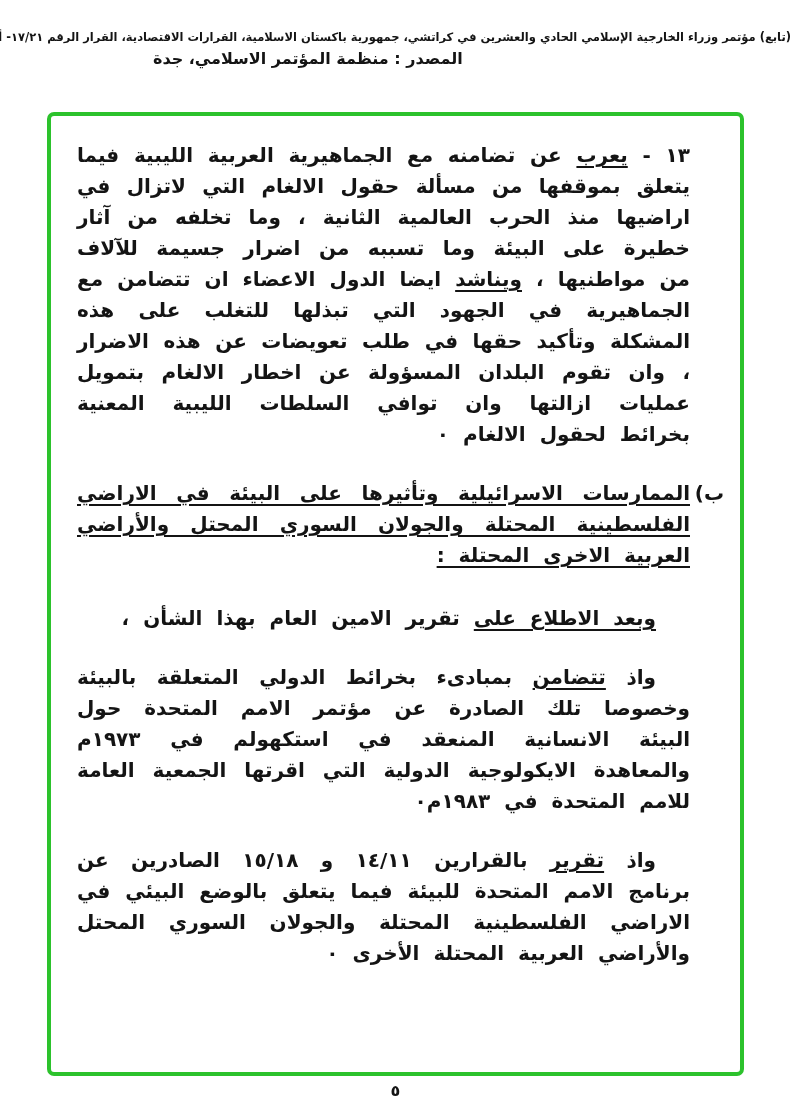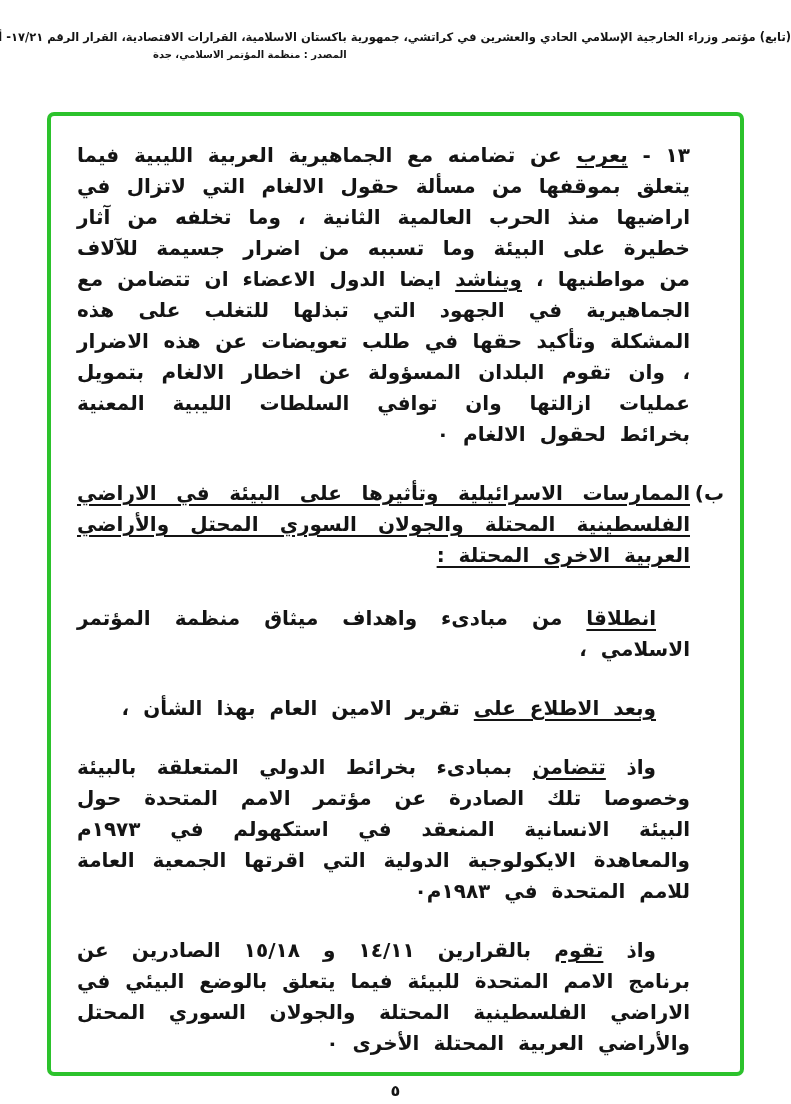--- a/index.html
+++ b/index.html
@@ -28,21 +28,21 @@
     text-align: center;
     font-size: 11.5px;
     font-weight: bold;
     white-space: nowrap;
     letter-spacing: 0;
   }
   .header-line2 {
     position: absolute;
     top: 19px;
     left: 153px;
-    font-size: 10px;
+    font-size: 16px;
     font-weight: bold;
     direction: rtl;
   }
   
   .content-box {
     position: absolute;
     top: 112px;
     left: 47px;
     width: 697px;
     height: 964px;
@@ -99,25 +99,24 @@
     <div class="header-line1">(تابع) مؤتمر وزراء الخارجية الإسلامي الحادي والعشرين في كراتشي، جمهورية باكستان الاسلامية، القرارات الاقتصادية، القرار الرقم ١٧/٢١- أق</div>
     <div class="header-line2">المصدر : منظمة المؤتمر الاسلامي، جدة</div>
   </div>
 
   <div class="content-box" style="border-color: rgb(44, 194, 44);">
 
     <p class="para"><span>١٣ - </span><span class="u">يعرب</span><span> عن تضامنه مع الجماهيرية العربية الليبية فيما يتعلق بموقفها من مسألة حقول الالغام التي لاتزال في اراضيها منذ الحرب العالمية الثانية ، وما تخلفه من آثار خطيرة على البيئة وما تسببه من اضرار جسيمة للآلاف من مواطنيها ، </span><span class="u">ويناشد</span><span> ايضا الدول الاعضاء ان تتضامن مع الجماهيرية في الجهود التي تبذلها للتغلب على هذه المشكلة وتأكيد حقها في طلب تعويضات عن هذه الاضرار ، وان تقوم البلدان المسؤولة عن اخطار الالغام بتمويل عمليات ازالتها وان توافي السلطات الليبية المعنية بخرائط لحقول الالغام ٠</span></p>
 
     <p class="para section-heading"><span class="hang-marker">ب)</span><span class="u">الممارسات الاسرائيلية وتأثيرها على البيئة في الاراضي الفلسطينية المحتلة والجولان السوري المحتل والأراضي العربية الاخرى المحتلة :</span></p>
 
-    <p class="para indent-first"><span class="u">انطلاقا</span><span> من مبادىء واهداف ميثاق منظمة المؤتمر الاسلامي ،</span></p>
 
     <p class="para indent-first"><span class="u">وبعد الاطلاع على</span><span> تقرير الامين العام بهذا الشأن ،</span></p>
 
     <p class="para indent-first"><span>واذ </span><span class="u">تتضامن</span><span> بمبادىء بخرائط الدولي المتعلقة بالبيئة وخصوصا تلك الصادرة عن مؤتمر الامم المتحدة حول البيئة الانسانية المنعقد في استكهولم في ١٩٧٣م والمعاهدة الايكولوجية الدولية التي اقرتها الجمعية العامة للامم المتحدة في ١٩٨٣م٠</span></p>
 
-    <p class="para indent-first"><span>واذ </span><span class="u">تقوم</span><span> بالقرارين ١٤/١١ و ١٥/١٨ الصادرين عن برنامج الامم المتحدة للبيئة فيما يتعلق بالوضع البيئي في الاراضي الفلسطينية المحتلة والجولان السوري المحتل والأراضي العربية المحتلة الأخرى ٠</span></p>
+    <p class="para indent-first"><span>واذ </span><span class="u">تقرير</span><span> بالقرارين ١٤/١١ و ١٥/١٨ الصادرين عن برنامج الامم المتحدة للبيئة فيما يتعلق بالوضع البيئي في الاراضي الفلسطينية المحتلة والجولان السوري المحتل والأراضي العربية المحتلة الأخرى ٠</span></p>
 
   </div>
 
   <div class="page-number">٥</div>
 
 </div>
 
 </body></html>

